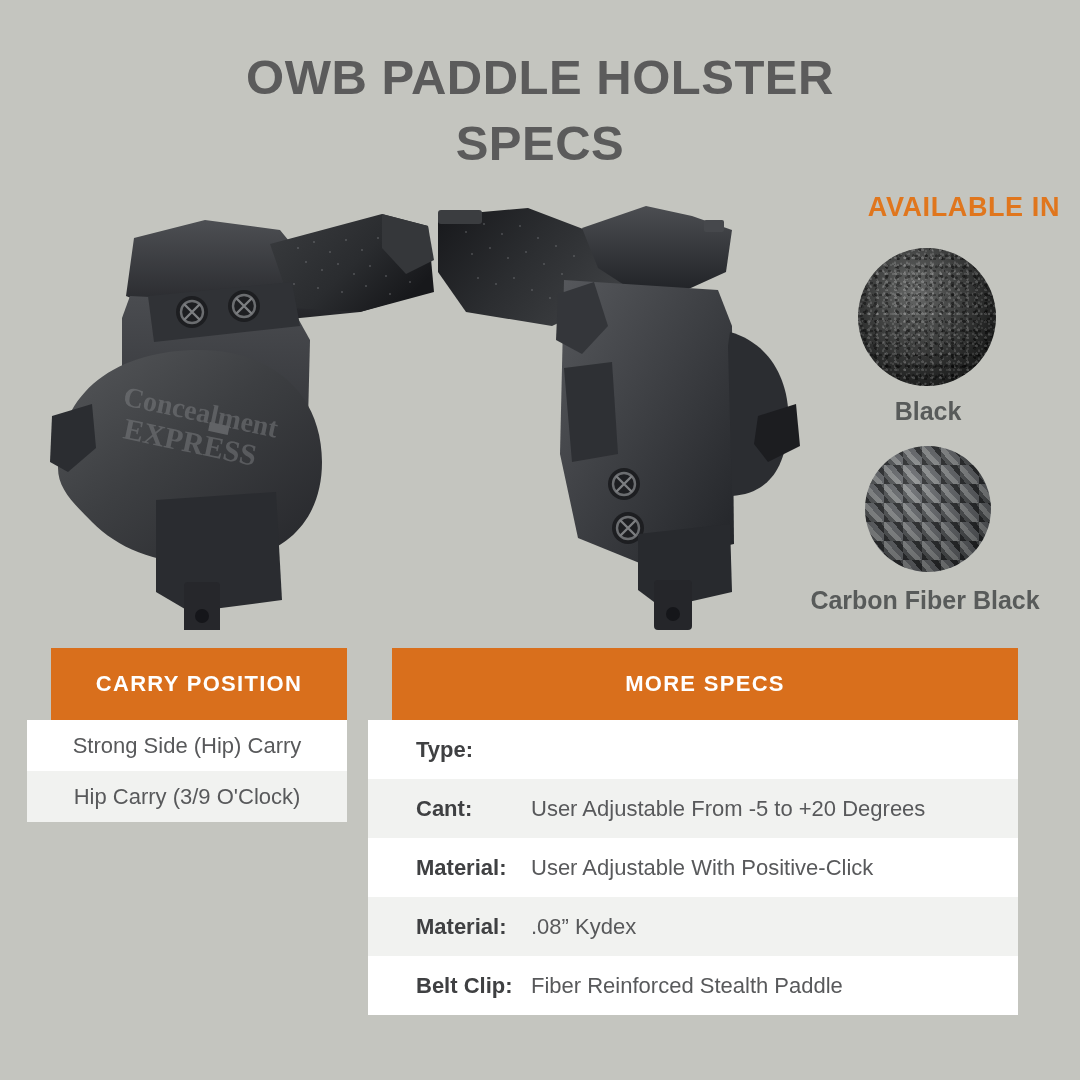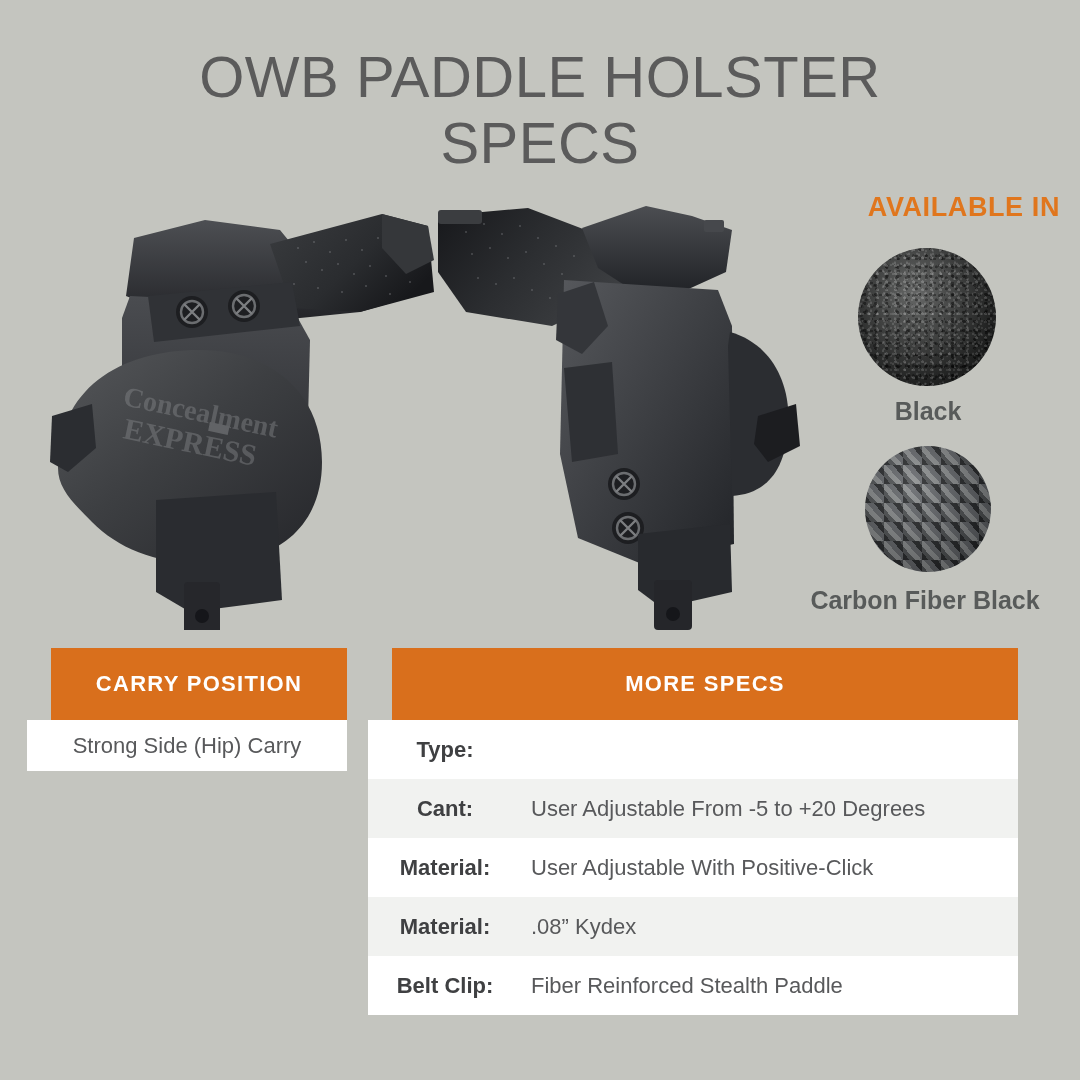--- a/index.html
+++ b/index.html
@@ -16,23 +16,23 @@
   }
 
   
   #page-title {
     position: absolute;
     left: 0;
     top: 44px;
     width: 1080px;
     text-align: center;
     color: #5b5b5b;
-    font-size: 58px;
+    font-size: 49px;
     line-height: 66px;
-    font-weight: 400;
+    font-weight: 700;
     letter-spacing: 0.5px;
     white-space: pre-line;
   }
 
   
   .product-stage {
     position: absolute;
     top: 190px;
     left: 0;
     width: 840px;
@@ -132,25 +132,26 @@
   #carry-table { left: 27px; top: 648px; width: 320px; }
   #carry-table .table-header { height: 72px; }
   #carry-table .row { height: 51px; justify-content: center; }
 
   
   #specs-table { left: 368px; top: 648px; width: 650px; }
   #specs-table .table-header { height: 72px; }
   #specs-table .row { height: 59px; }
   #specs-table .spec-label {
     width: 163px;
-    text-align: center;
+    text-align: left;
     font-weight: bold;
     color: #3f4042;
     padding-right: 9px;
     box-sizing: border-box;
+    padding-left: 48px;
   }
   #specs-table .spec-value {
     flex: 1;
     color: #58595b;
   }
 </style>
 </head>
 <body>
 
 <div id="page-title">OWB PADDLE HOLSTER
@@ -335,20 +336,23 @@
     </div>
   </div>
   <div class="swatch-label" style="position:absolute; left:0px; top:394px; width:290px; font-size:25px; text-align:center;">Carbon Fiber Black</div>
 </div>
 
 <div class="spec-table" id="carry-table">
   <div class="table-header">CARRY POSITION</div>
   <div class="row odd">
     <span>Strong Side (Hip) Carry</span>
   </div>
+  <div class="row even">
+    <span>Hip Carry (3/9 O'Clock)</span>
+  </div>
 </div>
 
 <div class="spec-table" id="specs-table">
   <div class="table-header">MORE SPECS</div>
 
   <div class="row odd">
     <span class="spec-label">Type:</span>
   </div>
   <div class="row even">
     <span class="spec-label">Cant:</span>

